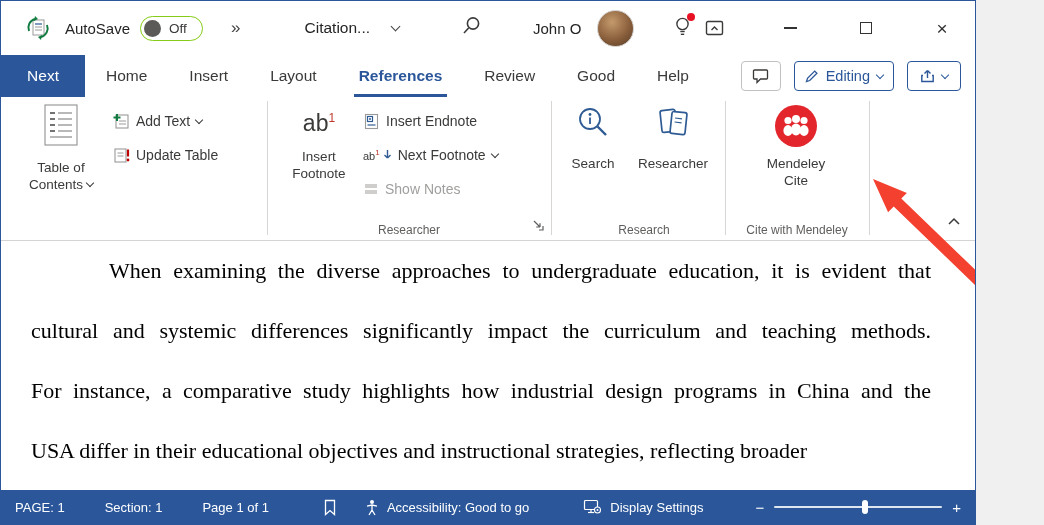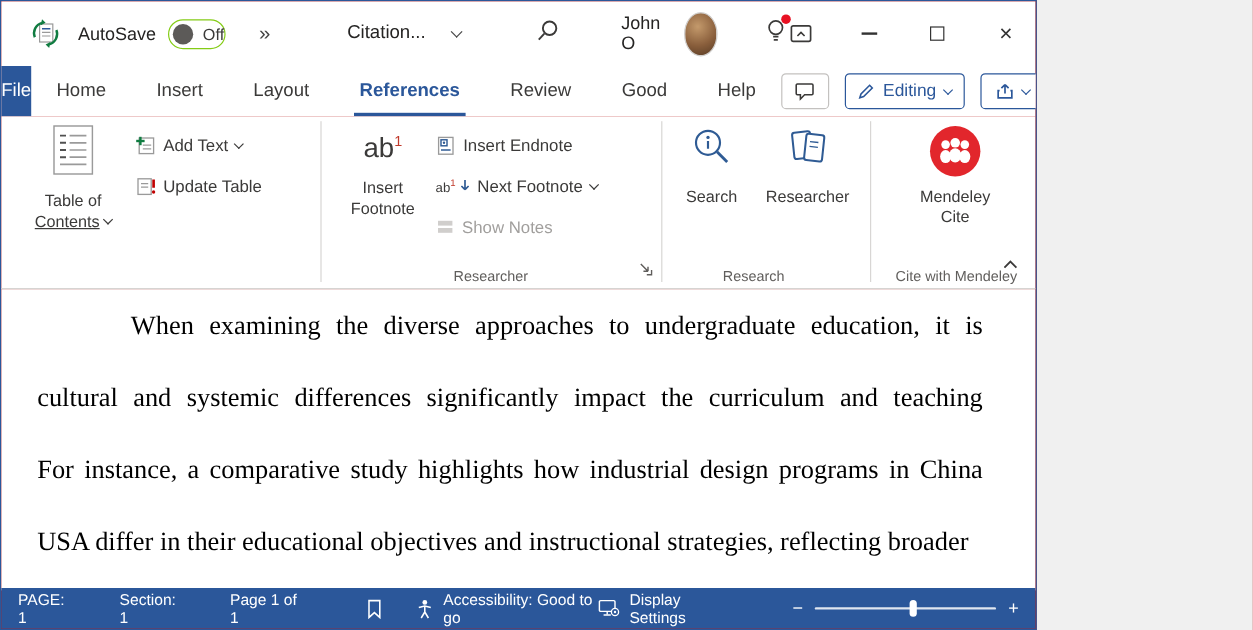--- a/index.html
+++ b/index.html
@@ -1,18 +1,18 @@
 <!DOCTYPE html>
 <html style="--accent: #2b579a; --status_bg: #2b579a; --mendeley_red: #e2262c; --arrow_red: #f4402e;"><head>
 <meta charset="utf-8">
 <style>
   * { box-sizing: border-box; margin: 0; padding: 0; }
   body { font-family: "Liberation Sans", sans-serif; background: #f0f0f0; }
   .window {
-    position: relative; width: 864px; height: 525px; background: #b91c1c;
+    position: relative; width: 976px; height: 525px; background: #6d28d9;
     border: 1px solid var(--accent, #2b579a); overflow: hidden;
     font-family: "Liberation Sans", sans-serif; color: #252423;
   }
   
   .titlebar { height: 54px; display: flex; align-items: center; background: #fff; }
   .app-icon { margin-left: 24px; width: 26px; height: 26px; flex: none; }
   .autosave-label { margin-left: 14px; font-size: 15px; color: #252423; }
   .toggle { margin-left: 10px; width: 63px; height: 25px; border: 1px solid #84cc16; border-radius: 13px; display: flex; align-items: center; background: #fff; }
   .toggle .knob { width: 17px; height: 17px; border-radius: 50%; background: #5c5a58; margin-left: 3px; }
   .toggle .state { margin-left: 8px; font-size: 13.5px; color: #3b3a39; }
@@ -52,21 +52,21 @@
   .big-btn { position: absolute; display: flex; flex-direction: column; align-items: center; text-align: center; color: #3b3a39; font-size: 13.5px; line-height: 17px; }
   .row-btn { position: absolute; display: flex; align-items: center; gap: 6px; font-size: 14px; color: #3b3a39; height: 24px; }
   .row-btn.disabled { color: #a19f9d; }
   .ab-icon { font-size: 23px; line-height: 26px; color: #3b3a39; letter-spacing: 0; }
   .ab-icon sup { color: #c0392b; font-size: 12px; }
   .ab-small { font-size: 11px; color: #3b3a39; }
   .ab-small sup { color: #c0392b; font-size: 8px; }
   .mendeley-circle { width: 42px; height: 42px; border-radius: 50%; background: var(--mendeley_red, #e2262c); display: flex; align-items: center; justify-content: center; }
   .collapse-btn { position: absolute; right: 14px; bottom: 10px; color: #3b3a39; }
   .launcher { position: absolute; left: 531px; bottom: 5px; }
-  .line2wrap { display: flex; align-items: center; gap: 4px; text-decoration: underline; }
+  .line2wrap { display: flex; align-items: center; gap: 4px; }
   .gap12 { height: 12px; }
   .gap8 { height: 8px; }
   
   .docarea { height: 251px; background: #fff; padding: 0 44px 0 30px; font-family: "Liberation Serif", serif; font-size: 22px; color: #000; }
   .dline { height: 60px; line-height: 60px; overflow: hidden; white-space: normal; }
   .dline.j { text-align: justify; }
   .dline.j::after { content: ""; display: inline-block; width: 100%; height: 0; }
   .dline.first { text-indent: 78px; }
   
   .statusbar { position: absolute; left: 0; right: 0; bottom: 0; height: 34px; background: var(--status_bg, #2b579a); color: #fff; display: flex; align-items: center; font-size: 13px; padding: 0 14px; }
@@ -136,21 +136,21 @@
         <span class="max-box"></span>
       </span>
     <span class="win-gap"></span>
     <span class="win-btn">
         <span class="close-x">×</span>
       </span>
     <span class="win-end"></span>
   </div>
 
   <div class="tabrow">
-    <div class="tab-file">File</div>
+    <div class="tab-file">Next</div>
     <div class="tab">Home</div>
     <div class="tab">Insert</div>
     <div class="tab">Layout</div>
     <div class="tab active">References</div>
     <div class="tab">Review</div>
     <div class="tab">Good</div>
     <div class="tab">Help</div>
     <div class="tabrow-right">
       <div class="comment-btn">
         <svg width="17" height="16" viewBox="0 0 17 16">
@@ -280,21 +280,21 @@
       <svg width="36" height="38" viewBox="0 0 36 38">
         <rect x="6" y="5" width="15" height="22" rx="2" fill="#fff" stroke="#2f5b94" stroke-width="1.7" transform="rotate(-6 13 16)"></rect>
         <rect x="16" y="7" width="15" height="22" rx="2" fill="#fff" stroke="#2f5b94" stroke-width="1.7" transform="rotate(6 23 18)"></rect>
         <line x1="20" y1="13" x2="27" y2="13.8" stroke="#2f5b94" stroke-width="1.2"></line>
         <line x1="19.6" y1="17" x2="26.6" y2="17.8" stroke="#2f5b94" stroke-width="1.2"></line>
       </svg>
       <div class="gap12"></div>
       <span>Researcher</span>
     </div>
 
-    <div class="grp-label" style="left:534px; width:174px;padding-left:12px;">Research</div>
+    <div class="grp-label" style="left:550px; width:174px;padding-left:12px;">Research</div>
     <div class="vsep" style="left:724px;"></div>
 
     <div class="big-btn" style="left:740px; top:8px; width:110px;">
       <span class="mendeley-circle">
         <svg width="42" height="42" viewBox="0 0 42 42">
           <circle cx="13" cy="15.5" r="3.6" fill="#fff"></circle>
           <circle cx="21" cy="14" r="4" fill="#fff"></circle>
           <circle cx="29" cy="15.5" r="3.6" fill="#fff"></circle>
           <ellipse cx="13" cy="25.5" rx="4.6" ry="5.4" fill="#fff"></ellipse>
           <ellipse cx="21" cy="24.5" rx="5" ry="6" fill="#fff"></ellipse>

